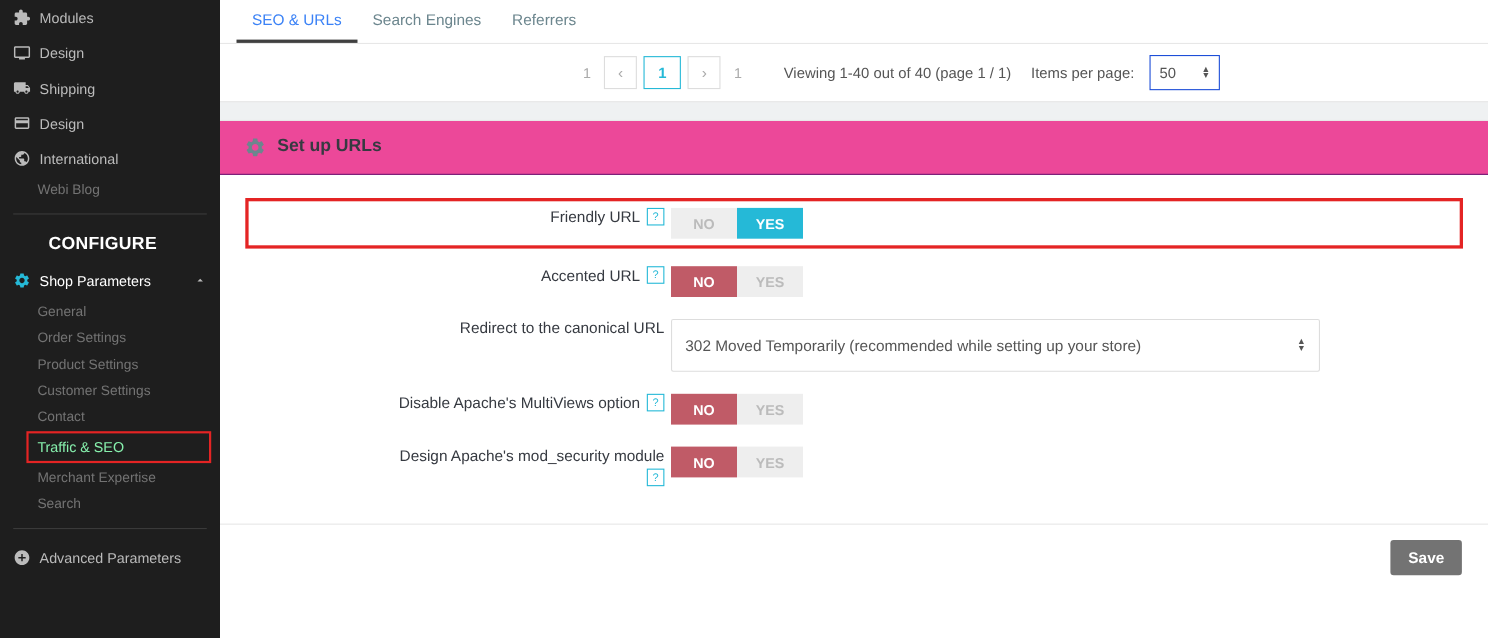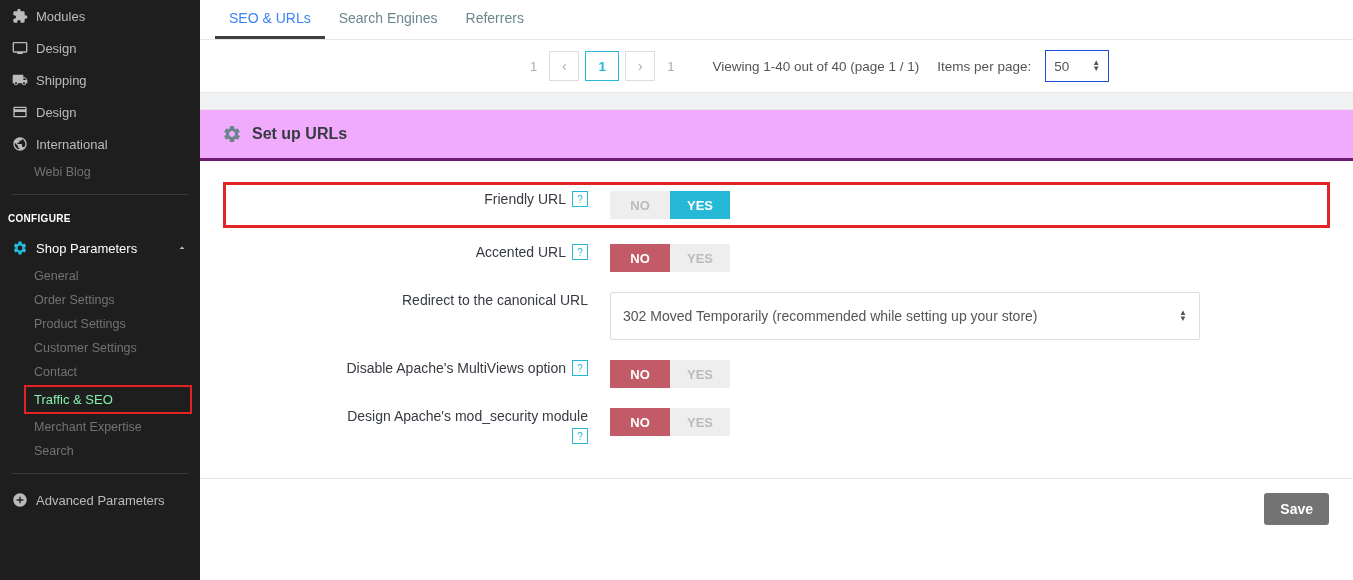--- a/index.html
+++ b/index.html
@@ -3,46 +3,46 @@
 <meta charset="utf-8">
 <style>
 * { box-sizing: border-box; margin: 0; padding: 0; }
 body { font-family: -apple-system, BlinkMacSystemFont, "Segoe UI", Helvetica, Arial, sans-serif; font-size: 13px; color: #555; background: #fff; }
 .app { display: flex; width: 1353px; height: 580px; }
 .sidebar { width: 200px; background: #1e1e1e; color: #bbb; flex-shrink: 0; overflow: hidden; }
 .sb-item { display: flex; align-items: center; padding: 8px 12px; font-size: 13px; cursor: pointer; }
 .sb-item .icon { width: 16px; height: 16px; margin-right: 8px; display: inline-flex; align-items: center; justify-content: center; fill: #bbb; }
 .sb-sub { padding: 5px 12px 5px 34px; font-size: 12.5px; color: #737373; cursor: pointer; }
 .sb-rule { border-top: 1px solid #3a3a3a; margin: 10px 12px; }
-.sb-heading { padding: 8px 8px; font-size: 10px; font-weight: 700; color: #fff; letter-spacing: 0.3px; }
+.sb-heading { padding: 8px 8px; font-size: 16px; font-weight: 700; color: #fff; letter-spacing: 0.3px; margin-left: 36px; }
 .sb-expand { display: flex; align-items: center; padding: 8px 12px; font-size: 13px; color: #fff; cursor: pointer; }
 .sb-expand .icon { width: 16px; height: 16px; margin-right: 8px; fill: #25b9d7; }
 .sb-expand .chev { margin-left: auto; fill: #bbb; }
 .sb-sub-highlight { border: 2px solid #e42424; margin: 1px 8px 1px 24px; padding: 5px 8px; font-size: 13px; color: #86efac; }
 .main { flex: 1; display: flex; flex-direction: column; background: #fff; }
 .tabs { display: flex; border-bottom: 1px solid #e7e7e7; padding-left: 15px; }
 .tab { padding: 10px 14px; font-size: 14px; color: #6c868e; cursor: pointer; }
 .tab.active { color: #3b82f6; border-bottom: 3px solid #404040; }
 .pager-bar { display: flex; align-items: center; padding: 10px 24px; font-size: 13.5px; color: #555; }
 .pager-spacer { width: 300px; }
 .pager { display: flex; align-items: center; gap: 6px; }
 .pg-num { color: #aaa; font-size: 13px; padding: 0 6px; }
 .pg-btn { width: 30px; height: 30px; border: 1px solid #ddd; display: flex; align-items: center; justify-content: center; cursor: pointer; color: #aaa; font-size: 14px; }
 .pg-current { width: 34px; height: 30px; border: 1px solid #25b9d7; display: flex; align-items: center; justify-content: center; color: #25b9d7; font-weight: 600; }
 .viewing { margin-left: 32px; }
 .ipp-label { margin-left: 18px; }
 .ipp-sel { margin-left: 14px; width: 64px; height: 32px; border: 1px solid #1d4ed8; display: flex; align-items: center; justify-content: space-between; padding: 0 8px; cursor: pointer; }
 .ipp-sel .arrows { display: flex; flex-direction: column; font-size: 8px; line-height: 6px; color: #555; }
 .panel-gap { height: 18px; background: #eff1f2; border-top: 1px solid #e7e7e7; border-bottom: 1px solid #e7e7e7; }
-.panel-head { display: flex; align-items: center; padding: 14px 22px; background: #f0abfc; border-bottom: 3px solid #701a75; }
+.panel-head { display: flex; align-items: flex-start; padding: 14px 22px; background: #ec4899; border-bottom: 1px solid #701a75; }
 .panel-head .gear { width: 20px; height: 20px; fill: #6c868e; margin-right: 10px; }
 .panel-head h2 { font-size: 16px; font-weight: 600; color: #363a41; }
 .form-body { padding: 30px 30px 14px 30px; }
 .form-row { display: flex; align-items: flex-start; margin-bottom: 20px; }
-.form-label { width: 380px; text-align: right; padding-right: 22px; font-size: 14px; color: #363a41; display: flex; justify-content: flex-end; align-items: flex-start; flex-wrap: wrap; }
+.form-label { width: 380px; text-align: right; padding-right: 6px; font-size: 14px; color: #363a41; display: flex; justify-content: flex-end; align-items: flex-start; flex-wrap: wrap; }
 .help { width: 16px; height: 16px; border: 1px solid #25b9d7; color: #25b9d7; font-size: 10px; display: inline-flex; align-items: center; justify-content: center; margin-left: 6px; cursor: help; }
 .form-control { flex: 1; display: flex; align-items: center; }
 .toggle { display: flex; width: 120px; }
 .toggle .opt { flex: 1; height: 28px; display: flex; align-items: center; justify-content: center; font-size: 13px; font-weight: 600; cursor: pointer; }
 .toggle .opt.on-active { background: #25b9d7; color: #fff; }
 .toggle .opt.off-active { background: #c05b67; color: #fff; }
 .toggle .opt.inactive { background: #eee; color: #bbb; }
 .row-highlight { border: 3px solid #e42424; padding: 6px 4px; margin: -9px -7px 16px -7px; }
 .select-wide { width: 590px; height: 48px; border: 1px solid #ddd; display: flex; align-items: center; justify-content: space-between; padding: 0 12px; cursor: pointer; font-size: 14px; color: #555; border-radius: 2px; }
 .select-wide .arrows { display: flex; flex-direction: column; font-size: 8px; line-height: 6px; color: #555; }

